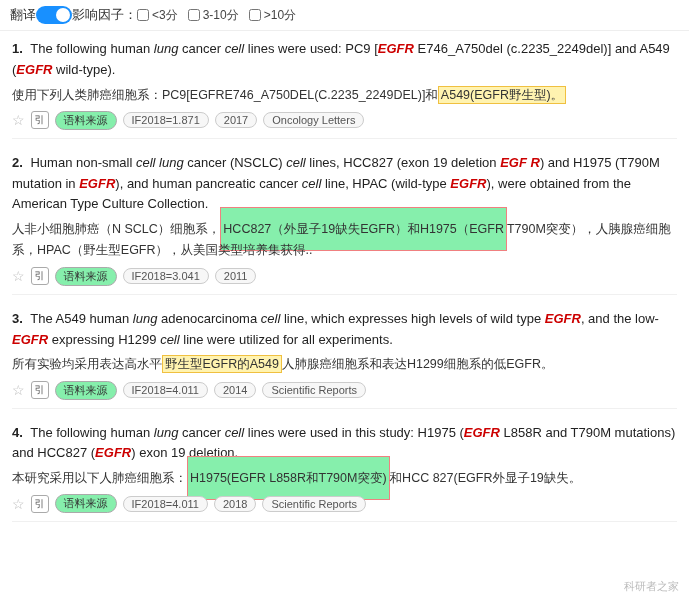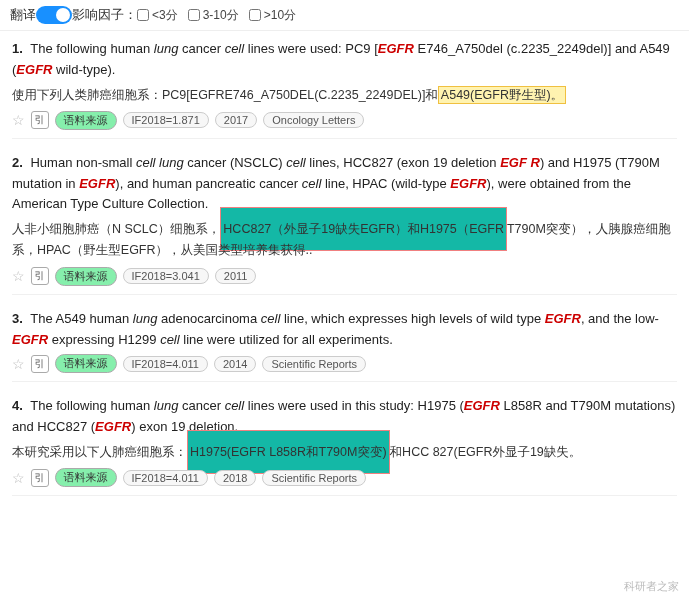--- a/index.html
+++ b/index.html
@@ -104,21 +104,21 @@
     }
 
     .highlight-box {
       background: #fff3b0;
       border: 1px solid #f0c040;
       padding: 1px 2px;
       display: inline;
     }
 
     .highlight-red {
-      background: #14b8a6;
+      background: #86efac;
       border: 1px solid #f08080;
       padding: 14px 2px;
       display: inline;
       margin-top: 48px;
     }
 
     .meta-bar {
       display: flex;
       align-items: center;
       gap: 6px;
@@ -233,20 +233,23 @@
       <span class="tag">IF2018=3.041</span>
       <span class="tag">2011</span>
     </div>
   </div>
 
   <div class="result-item">
     <div class="en-text">
       <span class="result-number">3.</span>
       The A549 human <span class="italic">lung</span> adenocarcinoma <span class="italic">cell</span> line, which expresses high levels of wild type <span class="italic-bold" style="color:#cc0000;">EGFR</span>, and the low-<span class="italic-bold" style="color:#cc0000;">EGFR</span> expressing H1299 <span class="italic">cell</span> line were utilized for all experiments.
     </div>
+    <div class="cn-text">
+      所有实验均采用表达高水平<span class="highlight-box">野生型EGFR的A549</span>人肺腺癌细胞系和表达H1299细胞系的低EGFR。
+    </div>
     <div class="meta-bar">
       <span class="star-icon">☆</span>
       <span class="cite-icon">引</span>
       <span class="tag tag-source">语料来源</span>
       <span class="tag">IF2018=4.011</span>
       <span class="tag">2014</span>
       <span class="tag">Scientific Reports</span>
     </div>
   </div>
 

